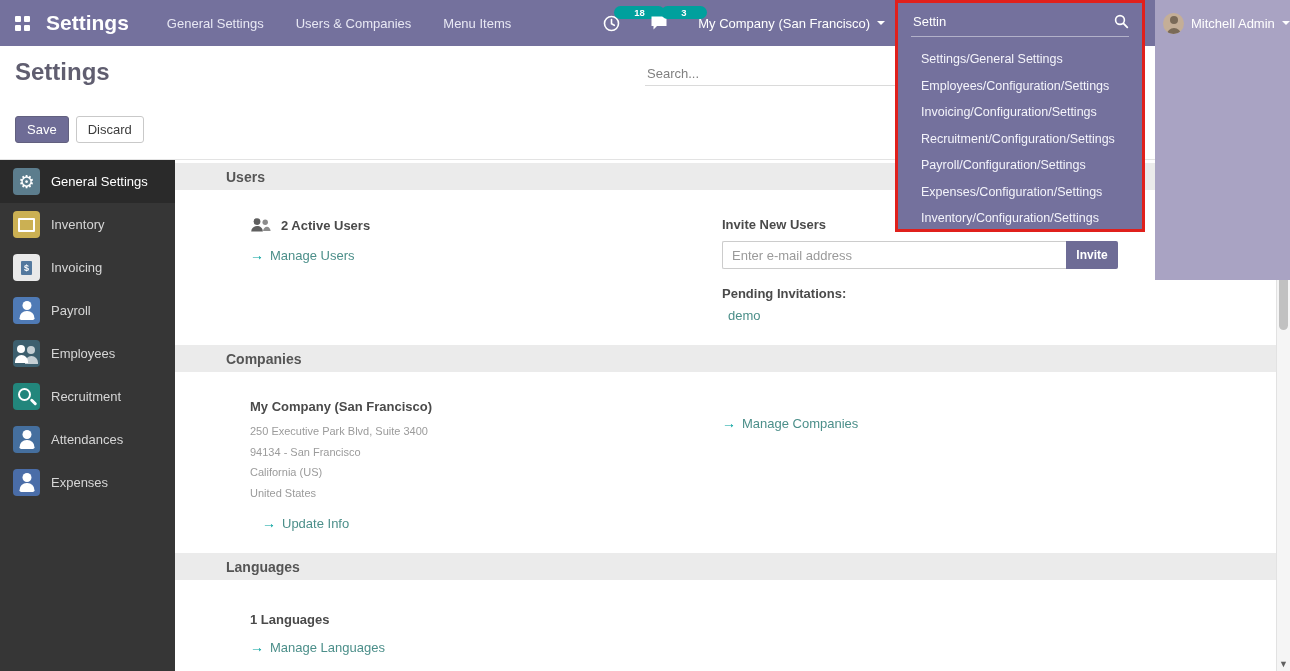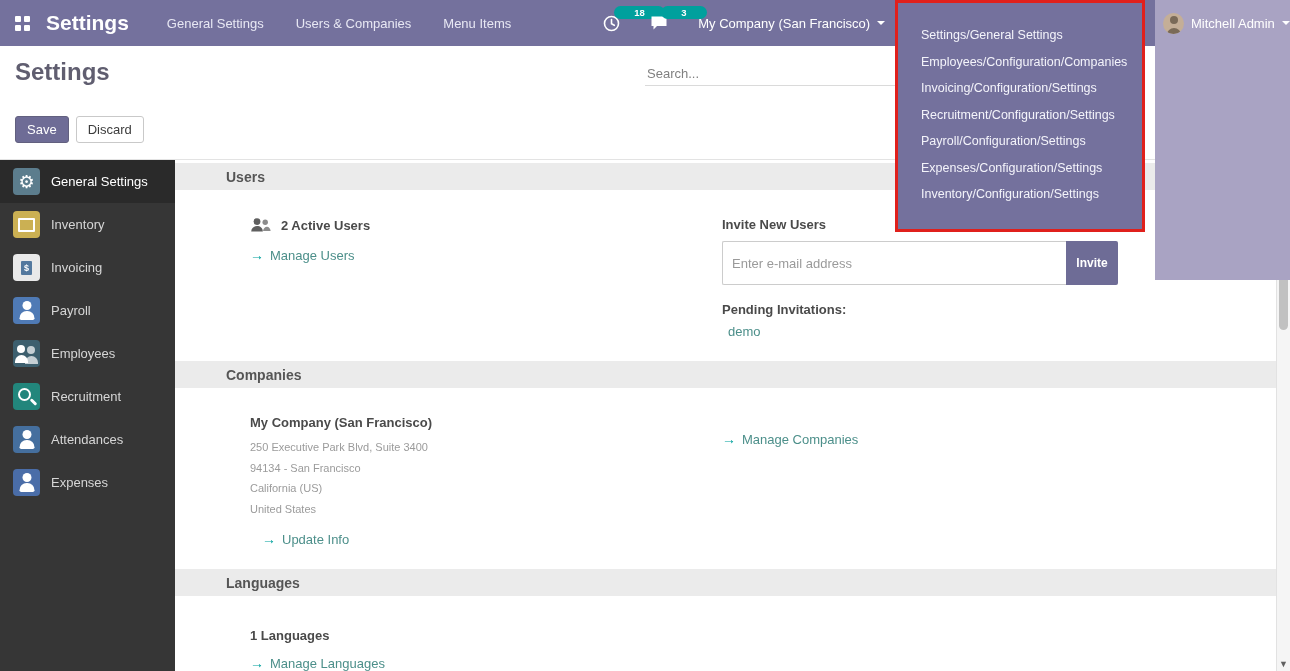--- a/index.html
+++ b/index.html
@@ -85,21 +85,21 @@
   .content { position:absolute; left:175px; top:160px; width:1101px; bottom:0; background:#fff; overflow:hidden; z-index:1; }
   .band { height:27px; background:#EBEBEB; display:flex; align-items:center; padding-left:51px; font-size:14px; font-weight:bold; color:#555; }
   .band.first { margin-top:3px; }
   .sect { display:grid; grid-template-columns:547px 1fr; padding:27px 0 21px; }
   .colL { padding-left:75px; }
   .colR { padding-right:158px; }
   .b13 { font-size:13px; font-weight:bold; color:#4A4A4A; }
   .row-users { display:flex; align-items:center; gap:10px; margin-bottom:13px; }
   .link { display:inline-flex; align-items:center; gap:6px; font-size:13px; color:#4C8F8A; cursor:pointer; text-decoration:none; }
   .arr::before { content:"→"; color:#00A09D; font-weight:bold; font-size:14px; }
-  .invite-row { display:flex; margin:9px 0 17px; height:44px; }
+  .invite-row { display:flex; margin:9px 0 17px; height:28px; }
   .invite-row input {
     flex:1; border:1px solid #CCC; border-right:none; padding:0 9px; font-size:13px; color:#555; outline:none;
     font-family:"Liberation Sans",sans-serif; border-radius:2px 0 0 2px;
   }
   .invite-row input::placeholder { color:#9A9A9A; }
   .invite-row button {
     width:52px; background:#6E6C96; color:#fff; border:none; font-size:12px; font-weight:bold;
     cursor:pointer; border-radius:0 2px 2px 0; font-family:"Liberation Sans",sans-serif;
   }
   .pending-link { margin:7px 0 0 6px; display:inline-block; }
@@ -155,23 +155,30 @@
 
 <div class="user-area" style="background: rgb(169, 163, 195);">
   <div class="user-menu">
     <span class="avatar"></span>
     <span>Mitchell Admin</span>
     <span class="caret"></span>
   </div>
 </div>
 
 <div class="search-dropdown" style="border-color: rgb(224, 32, 28);">
+  <div class="sd-row">
+    <input value="Settin" style="">
+    <svg width="15" height="15" viewBox="0 0 15 15">
+      <circle cx="6" cy="6" r="4.4" fill="none" stroke="#fff" stroke-width="1.6"></circle>
+      <line x1="9.4" y1="9.4" x2="13.3" y2="13.3" stroke="#fff" stroke-width="1.8" stroke-linecap="round"></line>
+    </svg>
+  </div>
   <ul class="sd-results">
     <li>Settings/General Settings</li>
-    <li>Employees/Configuration/Companies</li>
+    <li>Employees/Configuration/Settings</li>
     <li>Invoicing/Configuration/Settings</li>
     <li>Recruitment/Configuration/Settings</li>
     <li>Payroll/Configuration/Settings</li>
     <li>Expenses/Configuration/Settings</li>
     <li>Inventory/Configuration/Settings</li>
   </ul>
 </div>
 
 <section class="control-panel">
   <h1 class="page-title">Settings</h1>

